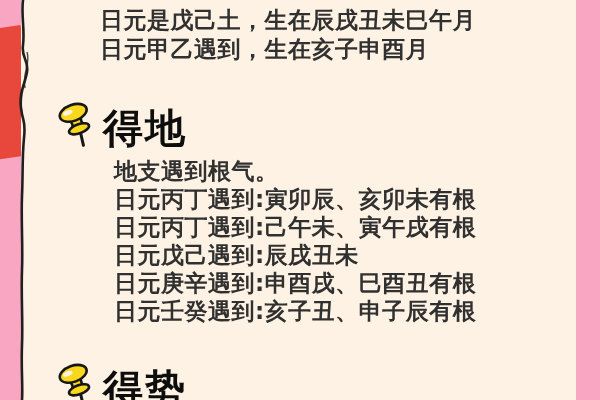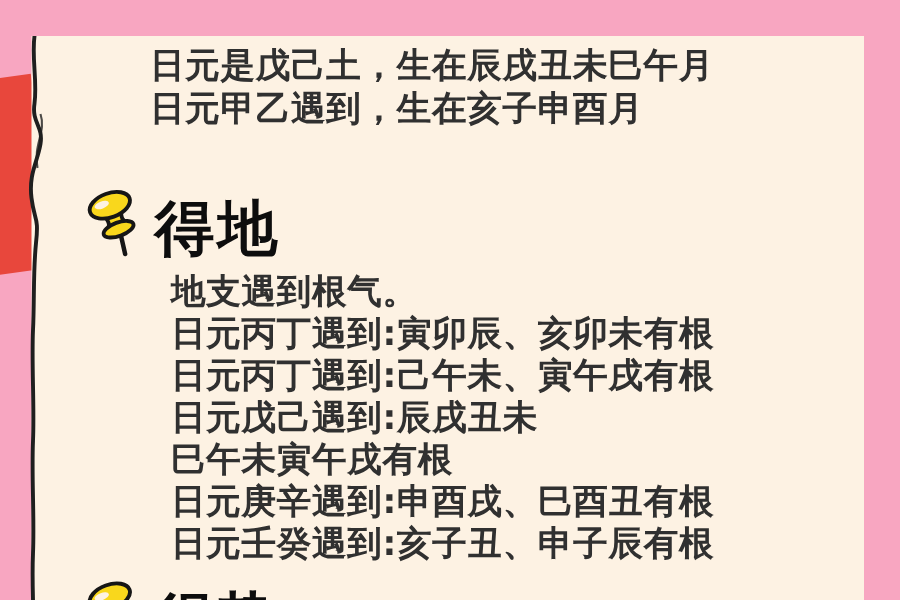--- a/index.html
+++ b/index.html
@@ -1,21 +1,21 @@
 <!DOCTYPE html>
 <html><head>
 <meta charset="utf-8">
 <style>
   html,body{margin:0;padding:0;}
   body{
     width:600px;height:400px;overflow:hidden;position:relative;
     font-family:"DejaVu Sans",sans-serif;
     background:#f8a6c1;
   }
-  .page{position:absolute;inset:0;margin-top:24px;}
+  .page{position:absolute;inset:0;}
   .red-shape{
     position:absolute;left:-64px;top:31px;width:94px;height:130px;
     background:#e8473c;transform:rotate(-8deg);
   }
   .card{
     position:absolute;left:21px;top:0;width:555px;height:400px;
     background:#fdf2e3;
   }
   .border-line{position:absolute;left:12px;top:0;pointer-events:none;}
   .intro{
@@ -64,21 +64,20 @@
         </svg>
       </span>
       <span>得地</span>
     </div>
 
     <div class="sec-lines">
       <div>地支遇到根气。</div>
       <div>日元丙丁遇到:寅卯辰、亥卯未有根</div>
       <div>日元丙丁遇到:己午未、寅午戌有根</div>
       <div>日元戊己遇到:辰戌丑未</div>
-      <div>巳午未寅午戌有根</div>
       <div>日元庚辛遇到:申酉戌、巳酉丑有根</div>
       <div>日元壬癸遇到:亥子丑、申子辰有根</div>
     </div>
 
     <div class="heading h2">
       <span class="pin">
         <svg width="46" height="50" viewBox="0 0 46 50">
           <g transform="rotate(-20 23 25)" fill="#f9d71c" stroke="#161616" stroke-width="2.6" stroke-linejoin="round">
             <path d="M17 16 C19 22 19 24 14 27 L32 27 C27 24 27 22 29 16 Z"></path>
             <ellipse cx="23" cy="28" rx="10.5" ry="4.5"></ellipse>

